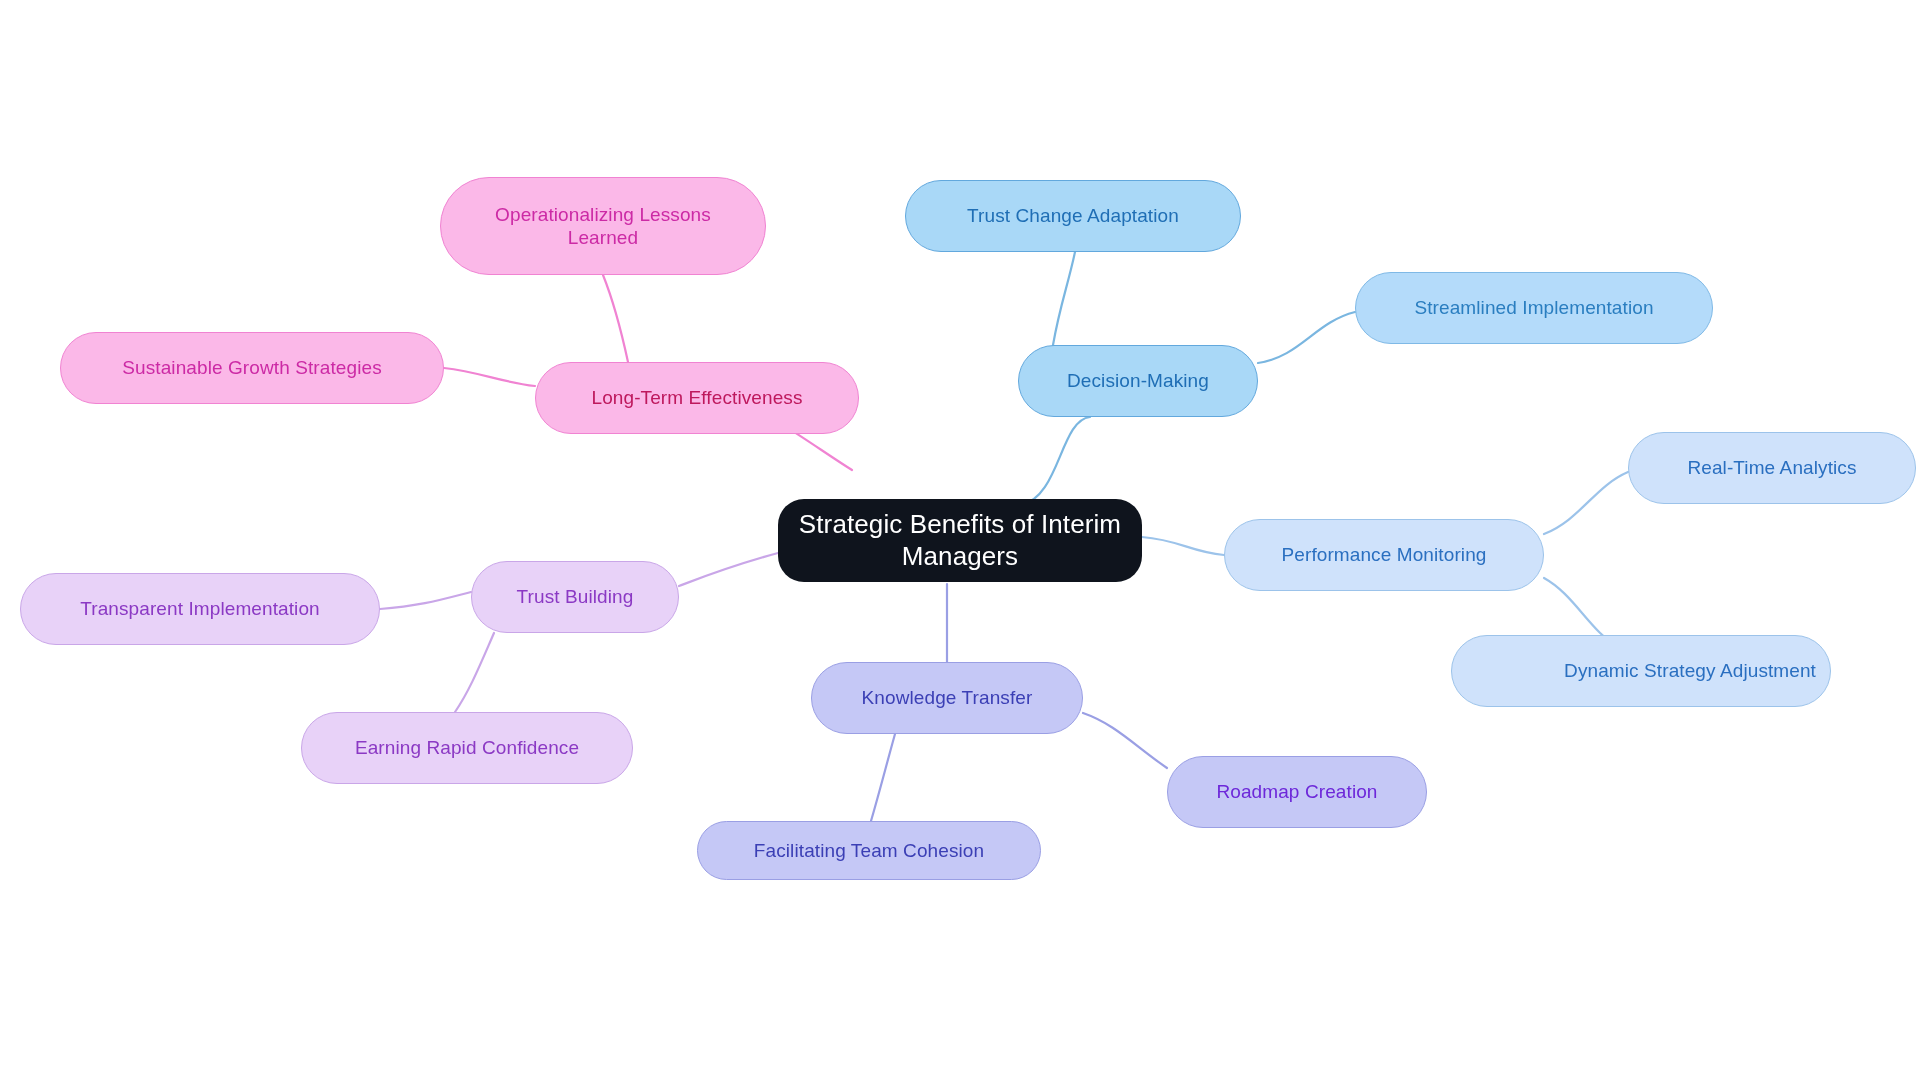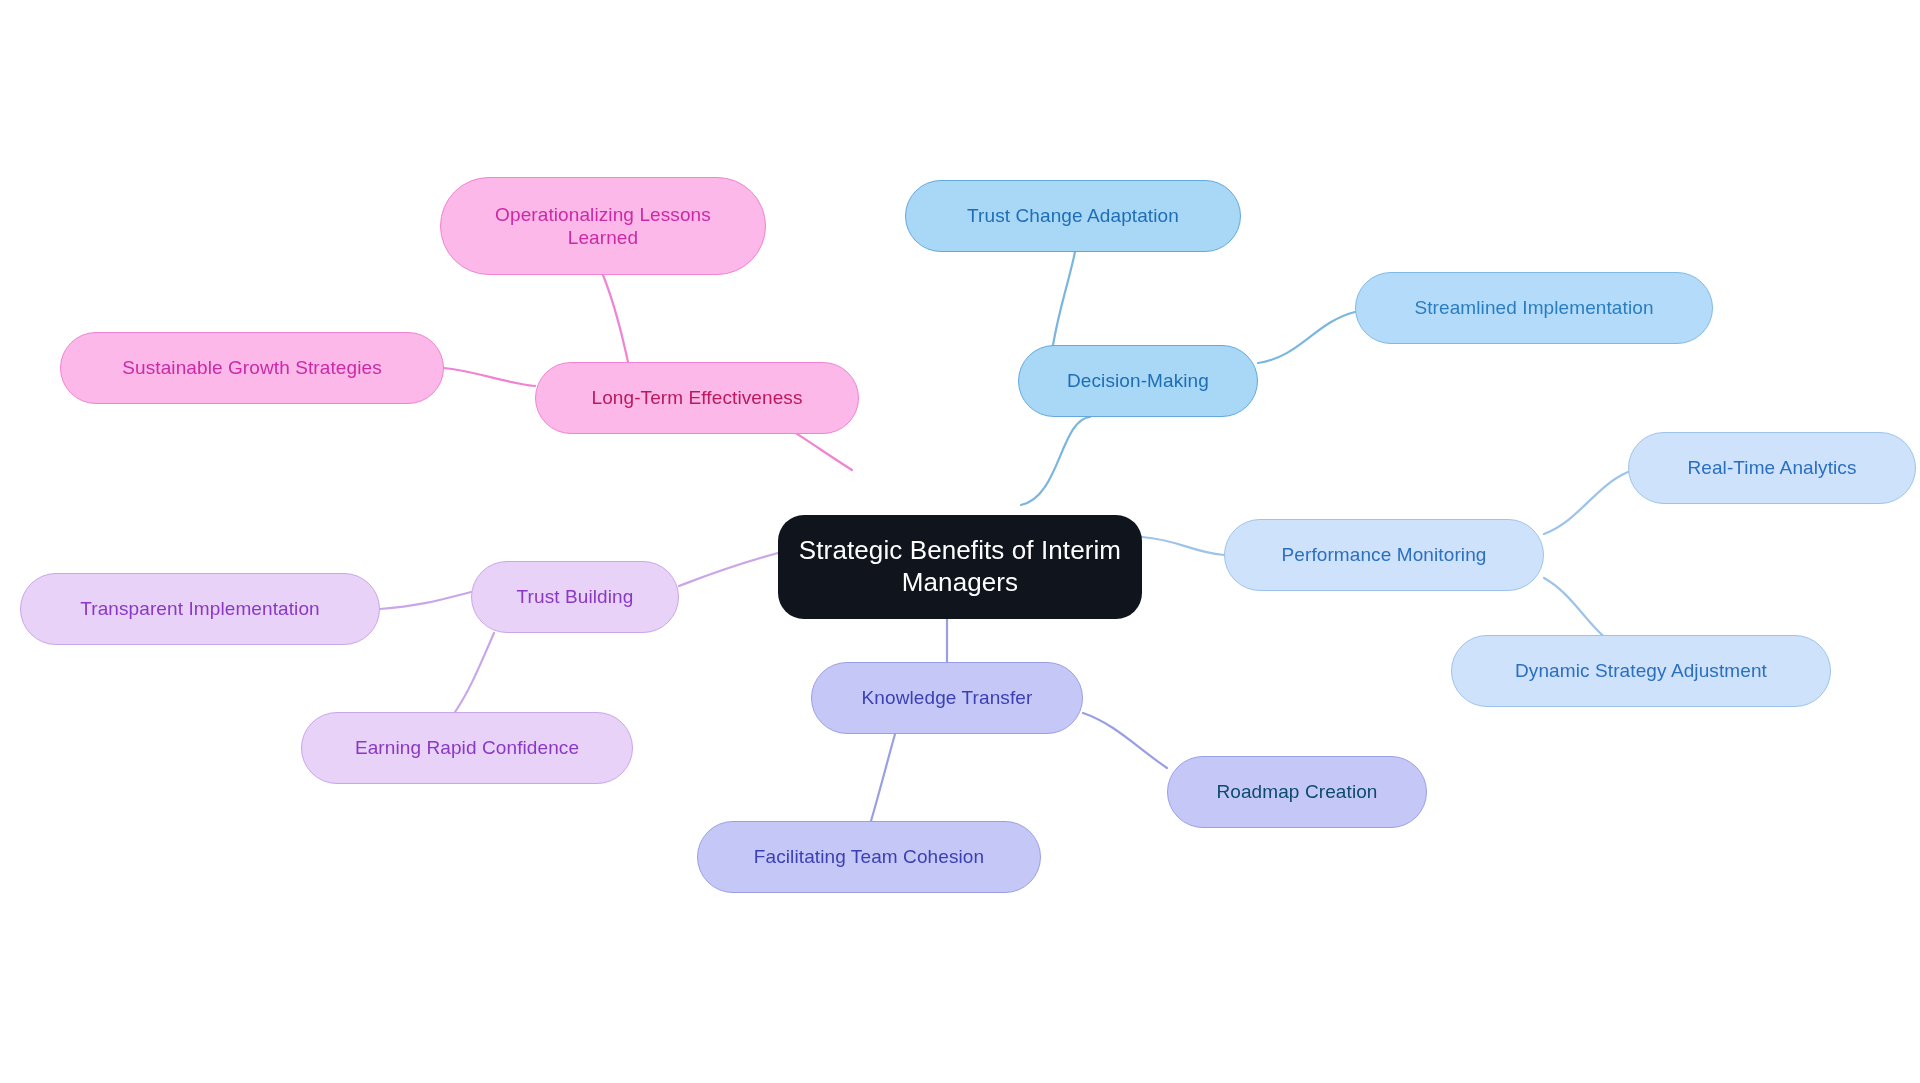--- a/index.html
+++ b/index.html
@@ -64,30 +64,30 @@
       <path d="M 1083 713 C 1115 724 1135 746 1167 768" fill="none" stroke="#9a9fe4" stroke-width="2.2" stroke-linecap="round"></path>
       <path d="M 895 734 C 885 770 880 790 871 821" fill="none" stroke="#9a9fe4" stroke-width="2.2" stroke-linecap="round"></path>
       <path d="M 778 553 C 730 566 700 578 679 586" fill="none" stroke="#c9a6e8" stroke-width="2.2" stroke-linecap="round"></path>
       <path d="M 471 592 C 440 600 420 606 380 609" fill="none" stroke="#c9a6e8" stroke-width="2.2" stroke-linecap="round"></path>
       <path d="M 494 633 C 480 665 470 690 455 712" fill="none" stroke="#c9a6e8" stroke-width="2.2" stroke-linecap="round"></path>
       <path d="M 852 470 C 820 450 780 420 748 406" fill="none" stroke="#f083d2" stroke-width="2.2" stroke-linecap="round"></path>
       <path d="M 628 362 C 620 325 613 300 603 275" fill="none" stroke="#f083d2" stroke-width="2.2" stroke-linecap="round"></path>
       <path d="M 535 386 C 500 382 480 372 444 368" fill="none" stroke="#f083d2" stroke-width="2.2" stroke-linecap="round"></path>
     </svg>
   <div id="nodes">
-      <div class="node root" style="left: 778px; top: 515px; width: 364px; height: 104px; background: rgb(15, 20, 29); color: rgb(255, 255, 255); align-items: center;"><span>Strategic Benefits of Interim Managers</span></div>
+      <div class="node root" style="left: 778px; top: 499px; width: 364px; height: 83px; background: rgb(15, 20, 29); color: rgb(255, 255, 255); align-items: center;"><span>Strategic Benefits of Interim Managers</span></div>
       <div class="node branch" style="left: 1018px; top: 345px; width: 240px; height: 72px; background: rgb(169, 216, 247); border-color: rgb(98, 168, 221); color: rgb(31, 110, 181);"><span>Decision-Making</span></div>
       <div class="node leaf" style="left: 905px; top: 180px; width: 336px; height: 72px; background: rgb(169, 216, 247); border-color: rgb(98, 168, 221); color: rgb(31, 110, 181);"><span>Trust Change Adaptation</span></div>
       <div class="node leaf" style="left: 1355px; top: 272px; width: 358px; height: 72px; background: rgb(180, 219, 250); border-color: rgb(127, 185, 230); color: rgb(42, 126, 192);"><span>Streamlined Implementation</span></div>
       <div class="node branch" style="left: 1224px; top: 519px; width: 320px; height: 72px; background: rgb(207, 226, 251); border-color: rgb(156, 195, 234); color: rgb(42, 111, 192);"><span>Performance Monitoring</span></div>
       <div class="node branch" style="left: 1628px; top: 432px; width: 288px; height: 72px; background: rgb(207, 226, 251); border-color: rgb(156, 195, 234); color: rgb(42, 111, 192);"><span>Real-Time Analytics</span></div>
-      <div class="node branch" style="left: 1451px; top: 635px; width: 380px; height: 72px; background: rgb(207, 226, 251); border-color: rgb(156, 195, 234); color: rgb(42, 111, 192);"><span>Dynamic Strategy Adjustment</span></div>
+      <div class="node branch" style="left: 1451px; top: 635px; width: 380px; height: 72px; background: rgb(207, 226, 251); border-color: rgb(156, 195, 234); color: rgb(42, 111, 192); justify-content: flex-end;"><span>Dynamic Strategy Adjustment</span></div>
       <div class="node branch" style="left: 811px; top: 662px; width: 272px; height: 72px; background: rgb(197, 200, 246); border-color: rgb(154, 159, 228); color: rgb(59, 63, 181);"><span>Knowledge Transfer</span></div>
-      <div class="node leaf" style="left: 1167px; top: 756px; width: 260px; height: 72px; background: rgb(197, 200, 246); border-color: rgb(154, 159, 228); color: #0c4a6e;"><span>Roadmap Creation</span></div>
-      <div class="node leaf" style="left: 697px; top: 821px; width: 344px; height: 72px; background: rgb(197, 200, 246); border-color: rgb(154, 159, 228); color: rgb(59, 63, 181); justify-content: center;"><span>Facilitating Team Cohesion</span></div>
+      <div class="node leaf" style="left: 1167px; top: 756px; width: 260px; height: 72px; background: rgb(197, 200, 246); border-color: rgb(154, 159, 228); color: #6d28d9;"><span>Roadmap Creation</span></div>
+      <div class="node leaf" style="left: 697px; top: 821px; width: 344px; height: 59px; background: rgb(197, 200, 246); border-color: rgb(154, 159, 228); color: rgb(59, 63, 181); justify-content: center;"><span>Facilitating Team Cohesion</span></div>
       <div class="node branch" style="left: 471px; top: 561px; width: 208px; height: 72px; background: rgb(232, 210, 248); border-color: rgb(201, 166, 232); color: rgb(139, 57, 196);"><span>Trust Building</span></div>
       <div class="node leaf" style="left: 20px; top: 573px; width: 360px; height: 72px; background: rgb(232, 210, 248); border-color: rgb(201, 166, 232); color: rgb(139, 57, 196);"><span>Transparent Implementation</span></div>
       <div class="node leaf" style="left: 301px; top: 712px; width: 332px; height: 72px; background: rgb(232, 210, 248); border-color: rgb(201, 166, 232); color: rgb(139, 57, 196);"><span>Earning Rapid Confidence</span></div>
       <div class="node branch" style="left: 535px; top: 362px; width: 324px; height: 72px; background: rgb(251, 184, 232); border-color: rgb(240, 131, 210); color: #be185d;"><span>Long-Term Effectiveness</span></div>
       <div class="node leaf" style="left: 440px; top: 177px; width: 326px; height: 98px; background: rgb(251, 184, 232); border-color: rgb(240, 131, 210); color: rgb(204, 42, 165);"><span>Operationalizing Lessons
 Learned</span></div>
       <div class="node leaf" style="left: 60px; top: 332px; width: 384px; height: 72px; background: rgb(251, 184, 232); border-color: rgb(240, 131, 210); color: rgb(204, 42, 165);"><span>Sustainable Growth Strategies</span></div>
     </div>
 </div>
 

